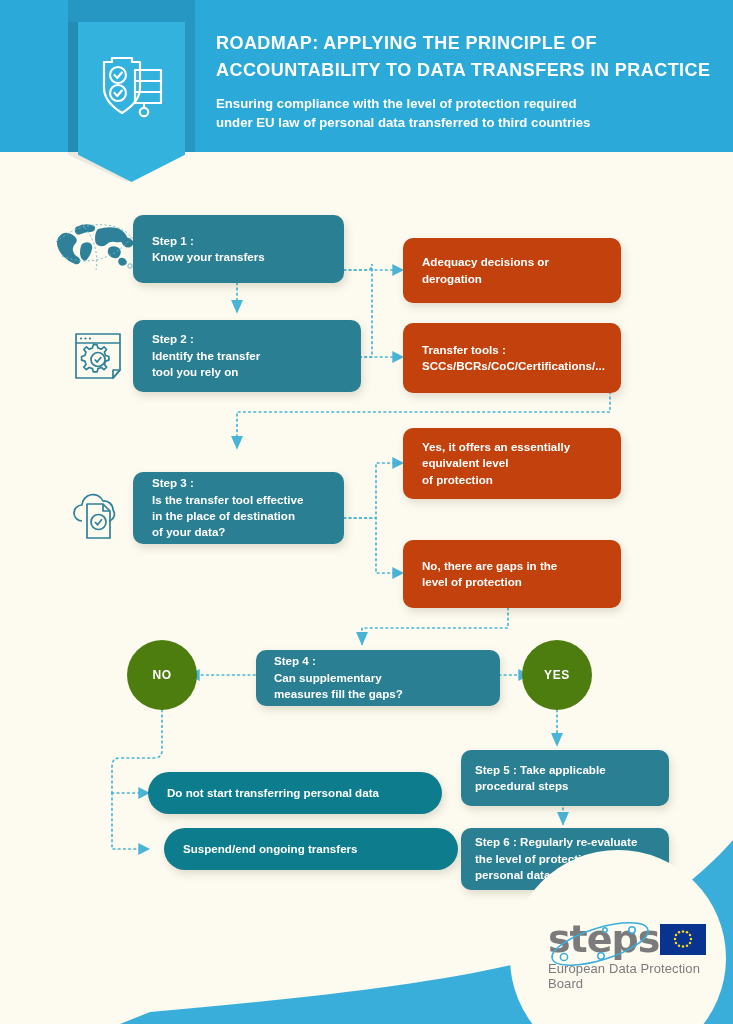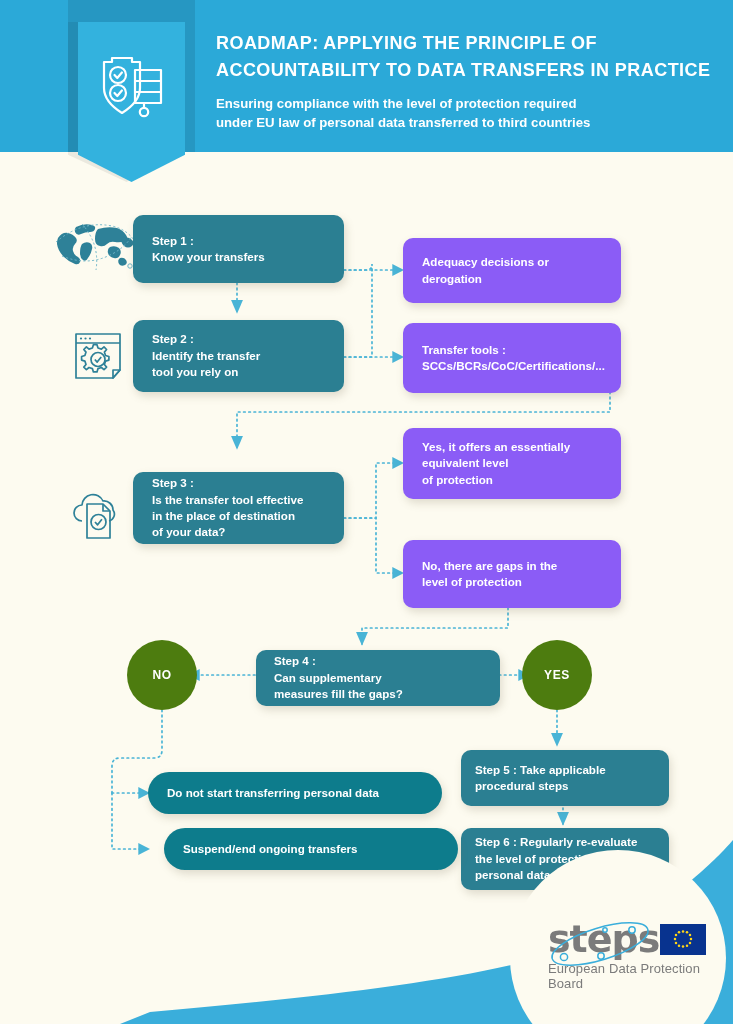--- a/index.html
+++ b/index.html
@@ -42,21 +42,21 @@
   
   .box{
     position:absolute;border-radius:10px;color:#ffffff;
     box-shadow:2px 4px 9px rgba(120,110,80,0.22);
     display:flex;align-items:center;
     box-sizing:border-box;
   }
   .box .txt{font-size:11.6px;font-weight:bold;line-height:1.42;white-space:pre-line;}
   .dark{background:#2b7f92;}
   .dark2{background:#0d7c8c;}
-  .cyan{background:#8b5cf6;}
+  .cyan{background:#c2410c;}
 
   .circle{
     position:absolute;border-radius:50%;background:#4d7c0f;
     display:flex;align-items:center;justify-content:center;
     color:#ffffff;font-size:12px;font-weight:bold;letter-spacing:.6px;
   }
 
   .sideicon{position:absolute;}
 
   
@@ -192,21 +192,21 @@
       <circle cx="28.5" cy="34" r="7.5"></circle>
       <path d="M25 34 l2.6 2.8 l4.3 -5.6"></path>
     </g>
   </svg>
 
   <div class="box dark" style="left:133px;top:215px;width:211px;height:68px;padding:0 0 0 19px;">
     <span class="txt">Step 1 :
 Know your transfers</span>
   </div>
 
-  <div class="box dark" style="left:133px;top:320px;width:211px;height:72px;padding:0 0 0 19px;">
+  <div class="box dark" style="left:133px;top:320px;width:228px;height:72px;padding:0 0 0 19px;">
     <span class="txt">Step 2 :
 Identify the transfer
 tool you rely on</span>
   </div>
 
   <div class="box dark" style="left:133px;top:472px;width:211px;height:72px;padding:0 0 0 19px;">
     <span class="txt">Step 3 :
 Is the transfer tool effective
 in the place of destination
 of your data?</span>

